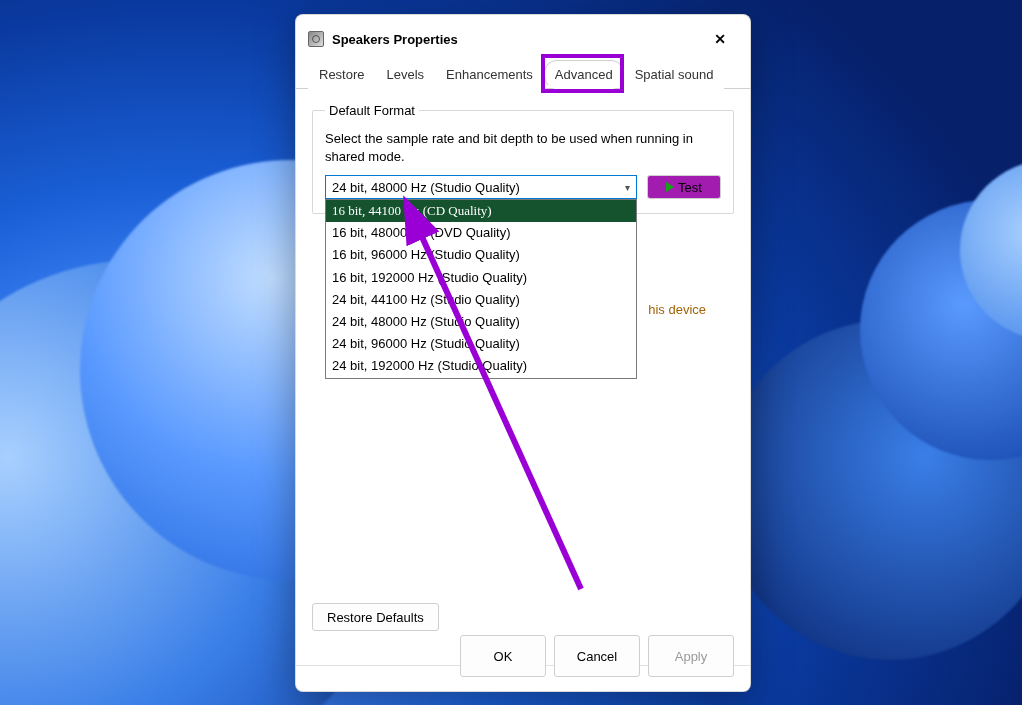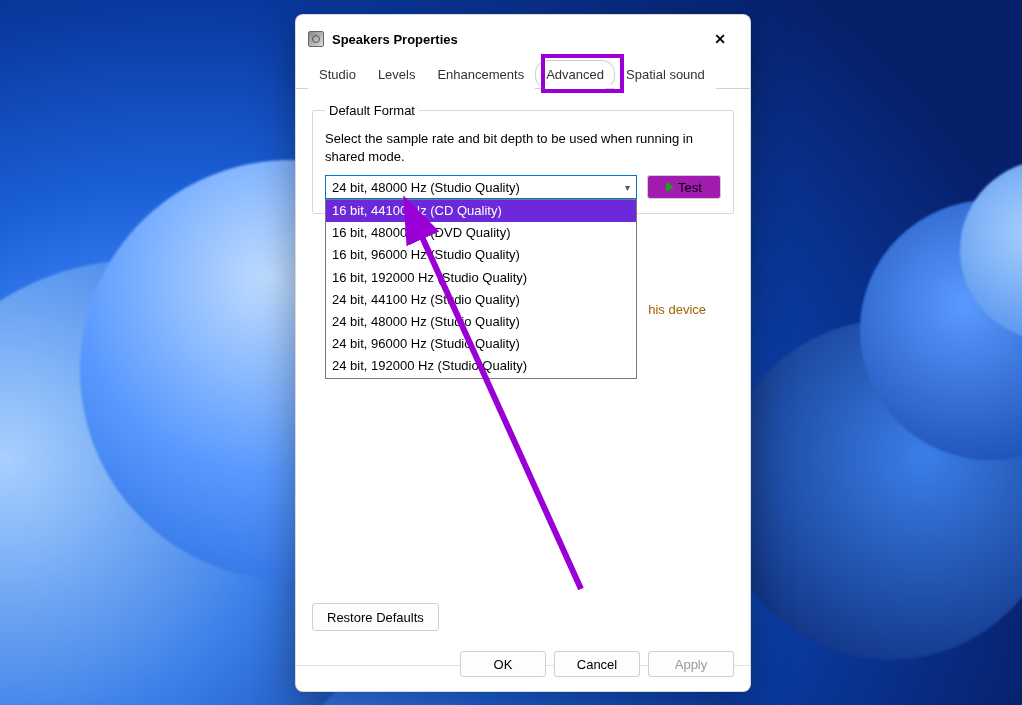--- a/index.html
+++ b/index.html
@@ -160,22 +160,23 @@
     border: 1px solid #7a7a7a;
     z-index: 30;
   }
   .option {
     padding: 2px 6px;
     font-size: 13px;
     line-height: 1.4;
     white-space: nowrap;
   }
   .option.sel {
-    background: #6d28d9;
+    background: #14532d;
     color: #fff;
+    font-family: Liberation Serif, serif;
   }
   .testbtn {
     width: 74px;
     height: 24px;
     border: 1px solid #cfcfcf;
     background: #a21caf;
     display: flex;
     align-items: center;
     justify-content: center;
     gap: 4px;
@@ -221,21 +222,21 @@
 
   .footer {
     position: absolute;
     right: 16px;
     bottom: 14px;
     display: flex;
     gap: 8px;
   }
   .btn {
     width: 86px;
-    height: 26px;
+    height: 42px;
     border: 1px solid #cfcfcf;
     background: #fdfdfd;
     border-radius: 3px;
     font-size: 13px;
     display: flex; align-items: center; justify-content: center;
   }
   .btn.disabled { color: #9a9a9a; }
 
   
   .arrow-svg {
@@ -262,21 +263,21 @@
   <div class="titlebar">
     <div class="appicon"></div>
     <div class="title">Speakers Properties</div>
     <div class="spacer"></div>
     <div class="closebtn">
       <span>✕</span>
     </div>
   </div>
 
   <div class="tabs">
-    <div class="tab">Studio</div>
+    <div class="tab">Restore</div>
     <div class="tab">Levels</div>
     <div class="tab">Enhancements</div>
     <div class="tab active" id="tab-advanced">Advanced</div>
     <div class="tab">Spatial sound</div>
   </div>
 
   <div class="content">
 
     <fieldset class="group">
       <legend>Default Format</legend>

